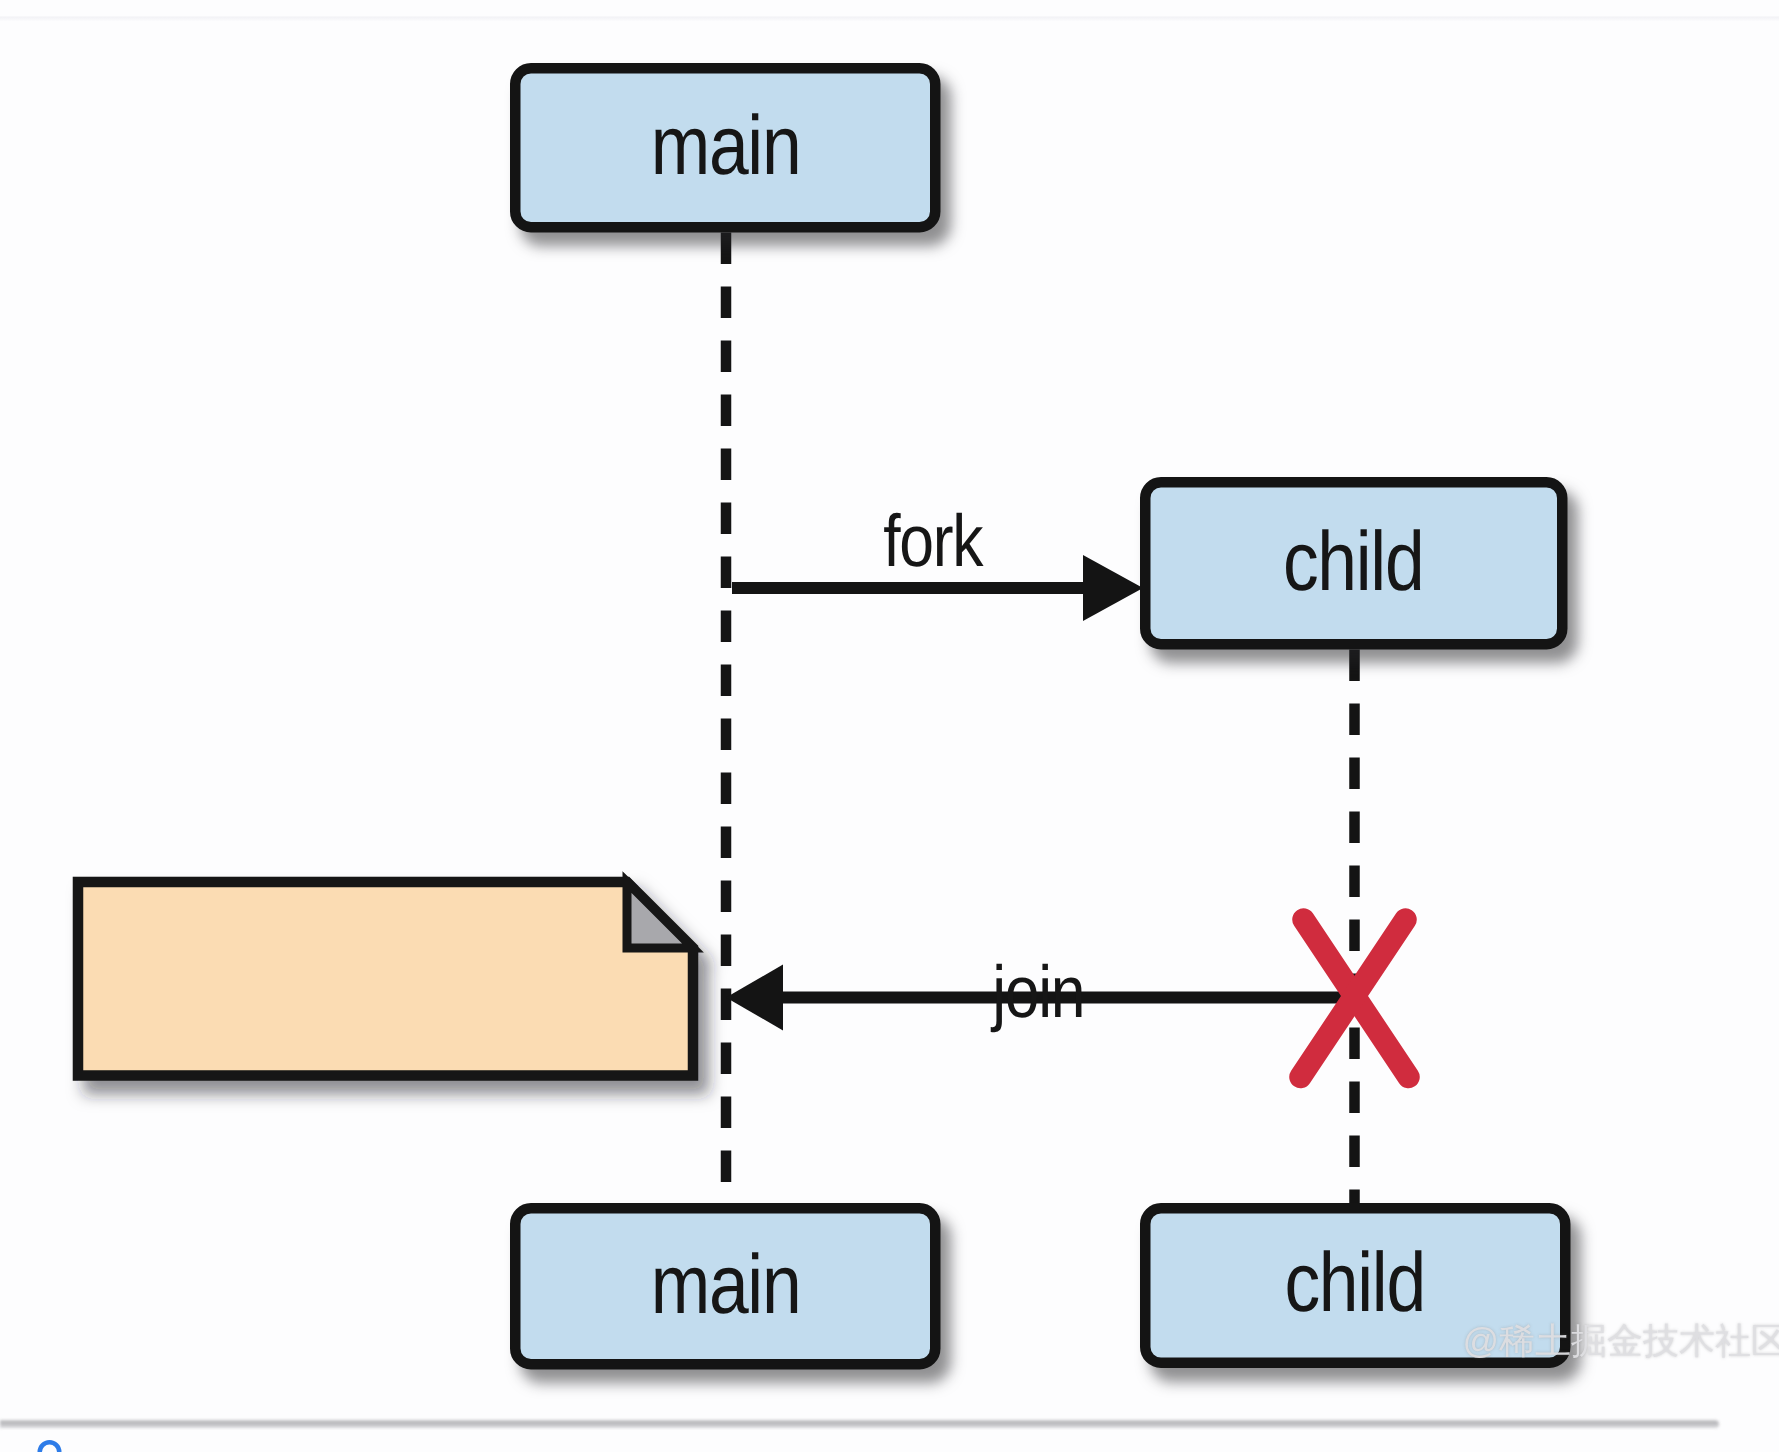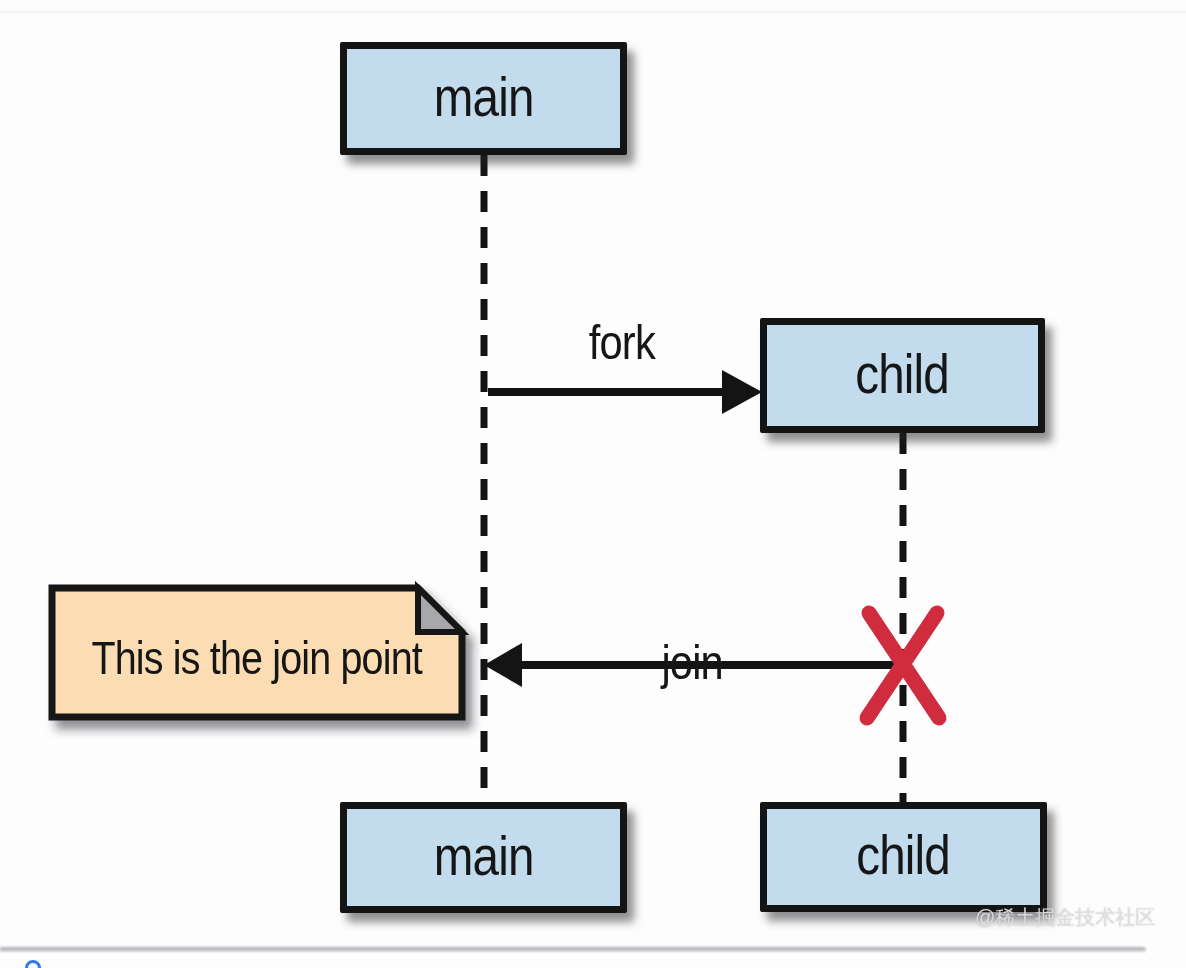--- a/index.html
+++ b/index.html
@@ -78,21 +78,21 @@
     stroke: var(--terminate_cross, #d02c3e);
     stroke-width: 15;
     stroke-linecap: round;
     fill: none;
   }
 
   .actor-box {
     position: absolute;
     background: var(--box_fill, #c2dcee);
     border: 7px solid var(--box_border, #141414);
-    border-radius: 2px;
+    border-radius: 14px;
     box-shadow: 7px 9px 9px rgba(35, 35, 40, 0.5);
     display: flex;
     align-items: center;
     justify-content: center;
     z-index: 3;
   }
   .actor-box .box-label {
     display: inline-block;
     transform: scaleX(0.85);
     font-size: 56px;
@@ -115,21 +115,21 @@
     font-weight: 500;
     color: #161616;
     letter-spacing: -1px;
     line-height: 1;
     z-index: 2;
   }
   .msg-label > span {
     display: inline-block;
     transform: scaleX(0.85);
   }
-  .label-fork { left: 512px; top: 318px; width: 220px; }
+  .label-fork { left: 512px; top: 337px; width: 220px; }
   .label-work-done { left: 524px; top: 484px; width: 300px; }
   .label-join { left: 582px; top: 638px; width: 220px; }
 
   .note-text {
     position: absolute;
     left: 52px; top: 634px;
     width: 410px;
     text-align: center;
     font-size: 47px;
     font-weight: 500;
@@ -138,23 +138,23 @@
     line-height: 1;
     z-index: 3;
   }
   .note-text > span {
     display: inline-block;
     transform: scaleX(0.84);
   }
 
   .watermark {
     position: absolute;
-    left: 975px; top: 904px;
+    left: 975px; top: 878px;
     width: 160px;
-    font-size: 20px;
+    font-size: 24px;
     color: rgba(222, 222, 226, 0.95);
     text-shadow: 0 0 2px rgba(120,120,120,0.35);
     white-space: nowrap;
     z-index: 6;
   }
 </style>
 </head>
 <body>
 
 <div class="stage">
@@ -204,22 +204,19 @@
     <span class="box-label">child</span>
   </div>
 
   <div class="msg-label label-fork">
     <span>fork</span>
   </div>
   <div class="msg-label label-join">
     <span>join</span>
   </div>
 
-  <div class="note-text">
-    <span>This is the join point</span>
-  </div>
 
   <div class="watermark">@稀土掘金技术社区</div>
 
   <div class="bottom-shadow-line"></div>
   <div class="blue-arc"></div>
 
 </div>
 
 </body></html>

